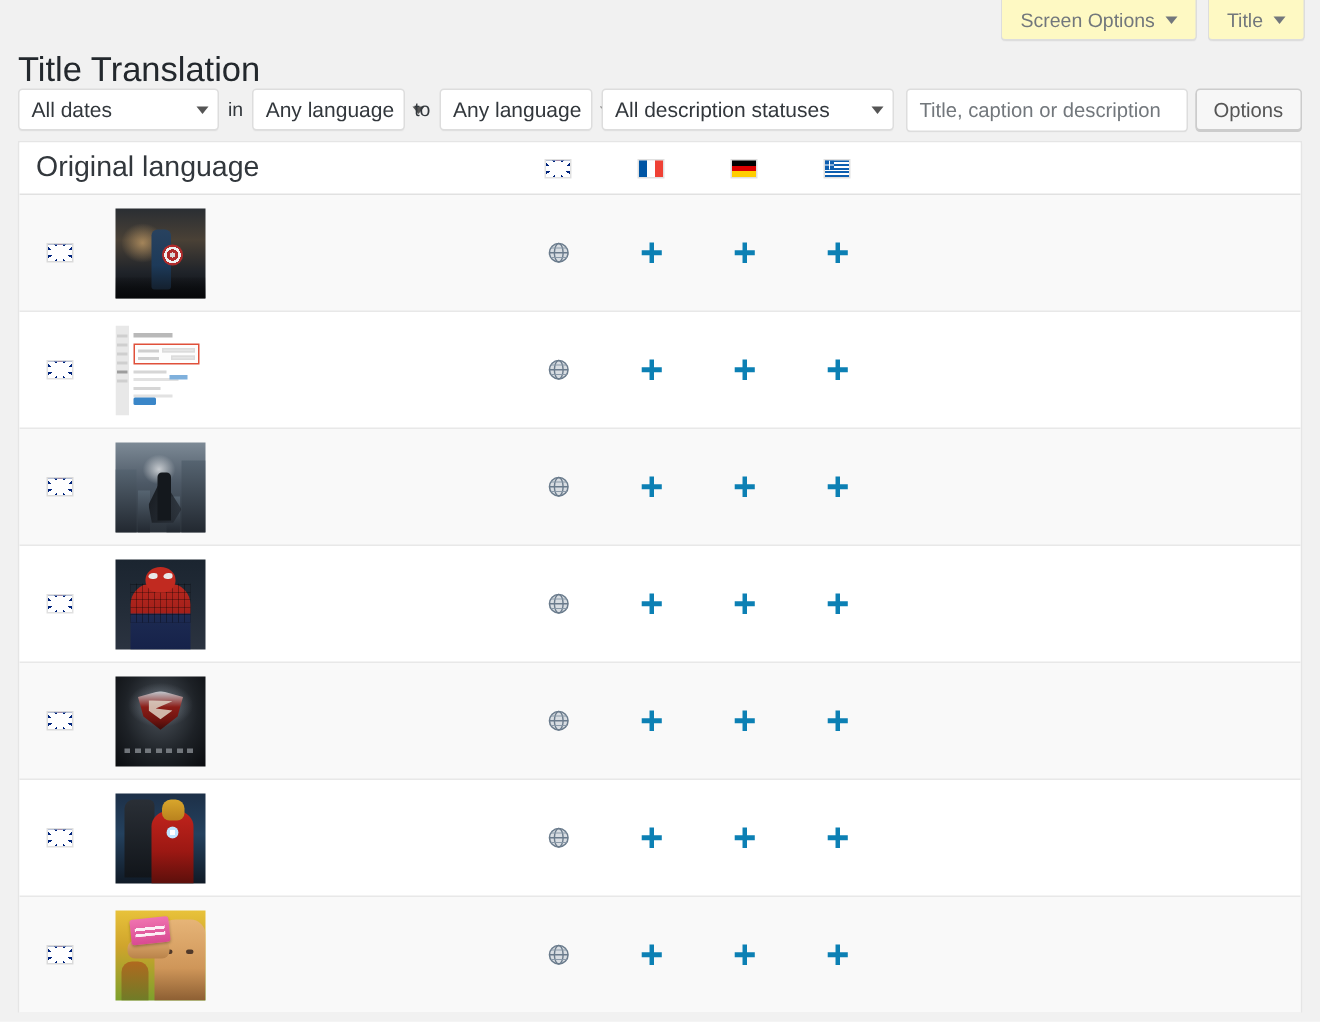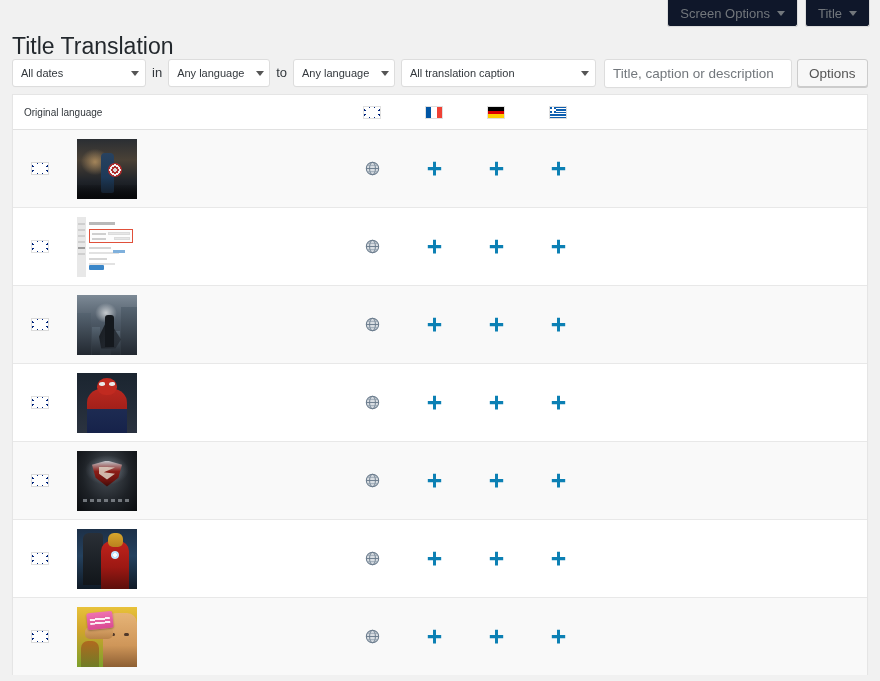--- a/index.html
+++ b/index.html
@@ -12,21 +12,21 @@
     overflow: hidden;
   }
   #page { position: relative; width: 880px; height: 681px; background: #f1f1f1; }
 
   
   .screen-meta {
     position: absolute; top: 0; right: 10px;
     display: flex; align-items: flex-start;
   }
   .meta-btn {
-    background: #0f172a;
+    background: #fef9c3;
     border: 1px solid #ddd;
     border-top: none;
     border-radius: 0 0 3px 3px;
     height: 27px;
     padding: 0 12px;
     display: flex; align-items: center; gap: 7px;
     font-size: 13px;
     color: #72777c;
     box-shadow: 0 1px 1px -1px rgba(0,0,0,.1);
     cursor: pointer;
@@ -60,21 +60,21 @@
     display: flex; align-items: center;
   }
   .wp-select {
     height: 28px;
     background: #fff;
     border: 1px solid #ddd;
     border-radius: 3px;
     display: flex; align-items: center;
     justify-content: space-between;
     padding: 0 6px 0 8px;
-    font-size: 11px;
+    font-size: 14px;
     color: #32373c;
     box-shadow: 0 1px 1px -1px rgba(0,0,0,.08);
     cursor: pointer;
     white-space: nowrap;
   }
   .wp-select .lbl { padding-right: 12px; }
   .sel-dates { width: 134px; }
   .sel-lang { width: 102px; }
   .sel-status { width: 195px; }
   .conj {
@@ -132,21 +132,21 @@
     height: 35px;
     display: flex; align-items: center;
     background: #fff;
     border-bottom: 1px solid #e1e1e1;
   }
   .col-flag   { width: 53px;  display: flex; align-items: center; justify-content: center; flex: none; }
   .col-thumb  { width: 275px; display: flex; align-items: center; flex: none; padding-left: 11px; }
   .col-lang   { width: 62px;  display: flex; align-items: center; justify-content: center; flex: none; }
   .col-rest   { flex: 1 1 auto; }
   .th-title {
-    font-size: 10px;
+    font-size: 19px;
     color: #32373c;
     padding-left: 11px;
     white-space: nowrap;
   }
   
   .th-label-cell { width: 328px; flex: none; display: flex; align-items: center; }
 
   .row {
     height: 78px;
     display: flex; align-items: center;
@@ -435,21 +435,21 @@
     <span class="conj">to</span>
 
     <div class="wp-select sel-lang">
       <span class="lbl">Any language</span>
       <span class="sel-caret"></span>
     </div>
 
     <div style="width:6px;flex:none"></div>
 
     <div class="wp-select sel-status">
-      <span class="lbl">All translation caption</span>
+      <span class="lbl">All description statuses</span>
       <span class="sel-caret"></span>
     </div>
 
     <input class="search-box" type="text" placeholder="Title, caption or description" style="">
 
     <button class="filter-btn">Options</button>
   </div>
 
   <div class="wp-table">
 

